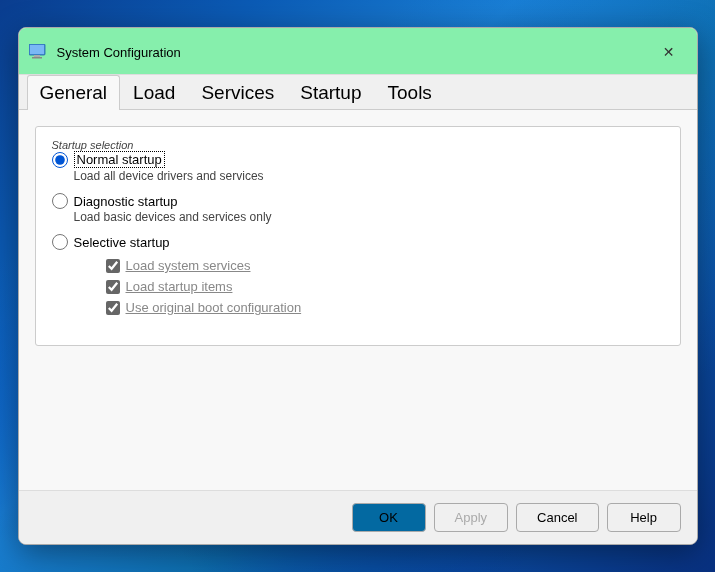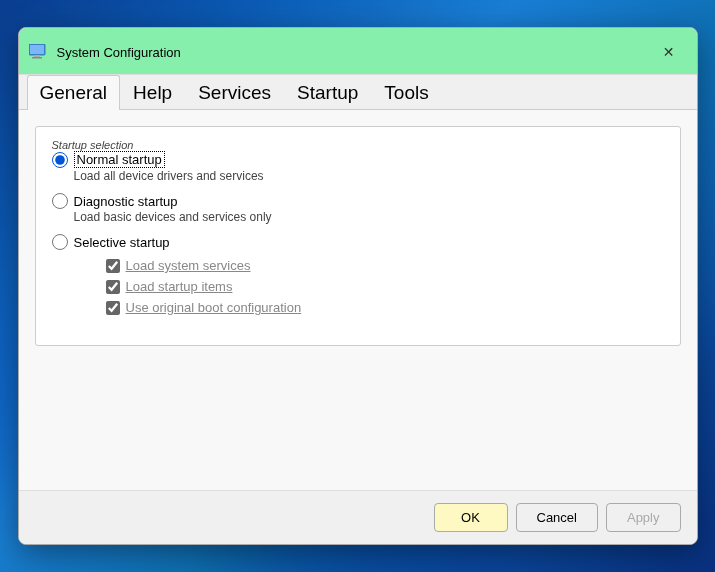--- a/index.html
+++ b/index.html
@@ -204,21 +204,21 @@
       min-width: 74px;
       color: #000;
     }
 
     .btn:disabled, .btn.disabled {
       color: #aaa;
       cursor: default;
     }
 
     .btn.ok-btn {
-      background: #fef9c3;
+      background: #0369a1;
       text-align: center;
     }
   </style>
 </head>
 <body>
 
 <div class="dialog">
 
   <div class="titlebar">
 
@@ -227,21 +227,21 @@
       <rect x="1" y="1" width="14" height="9" fill="#7ab8f5"></rect>
       <rect x="5" y="11" width="6" height="2" fill="#aaa"></rect>
       <rect x="3" y="13" width="10" height="1.5" fill="#888"></rect>
     </svg>
     <span class="titlebar-title">System Configuration</span>
     <button class="close-btn">✕</button>
   </div>
 
   <div class="tabs">
     <div class="tab active">General</div>
-    <div class="tab">Help</div>
+    <div class="tab">Load</div>
     <div class="tab">Services</div>
     <div class="tab">Startup</div>
     <div class="tab">Tools</div>
   </div>
 
   <div class="content">
     <div class="group-box">
       <div class="group-label">Startup selection</div>
 
       <div class="radio-option">
@@ -280,17 +280,18 @@
             <span class="checkbox-label">Use original boot configuration</span>
           </div>
         </div>
       </div>
 
     </div>
   </div>
 
   <div class="footer">
     <button class="btn ok-btn">OK</button>
+    <button class="btn disabled" disabled="">Apply</button>
     <button class="btn">Cancel</button>
-    <button class="btn disabled" disabled="">Apply</button>
+    <button class="btn">Help</button>
   </div>
 
 </div>
 
 </body></html>

